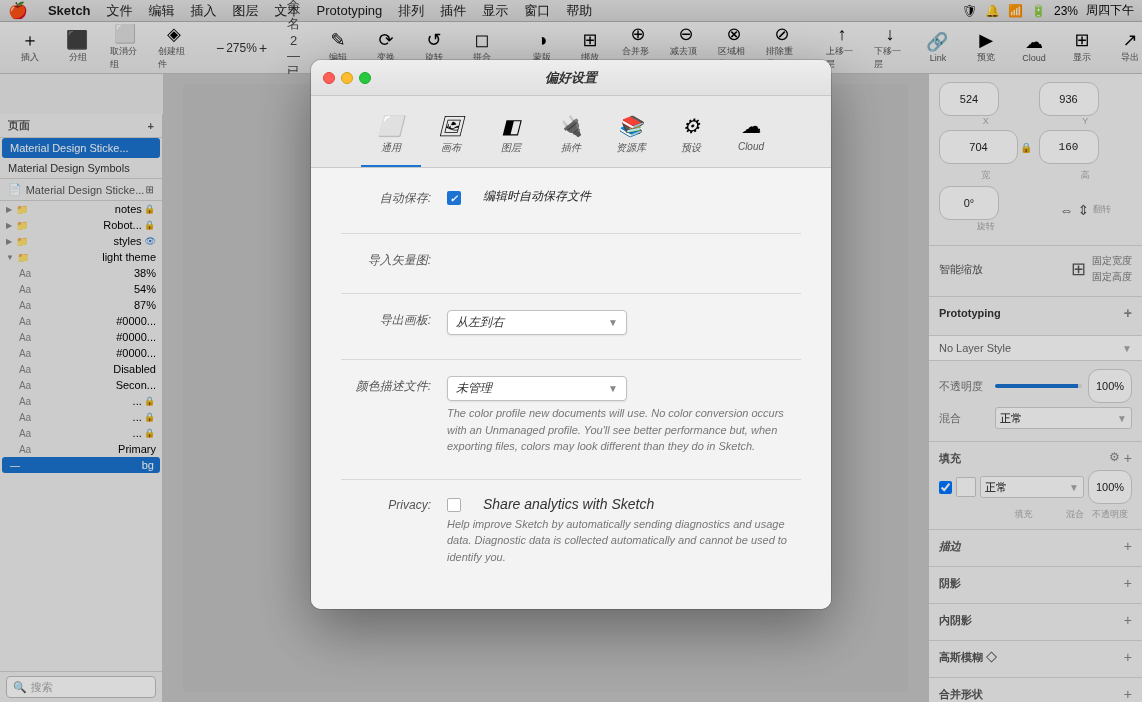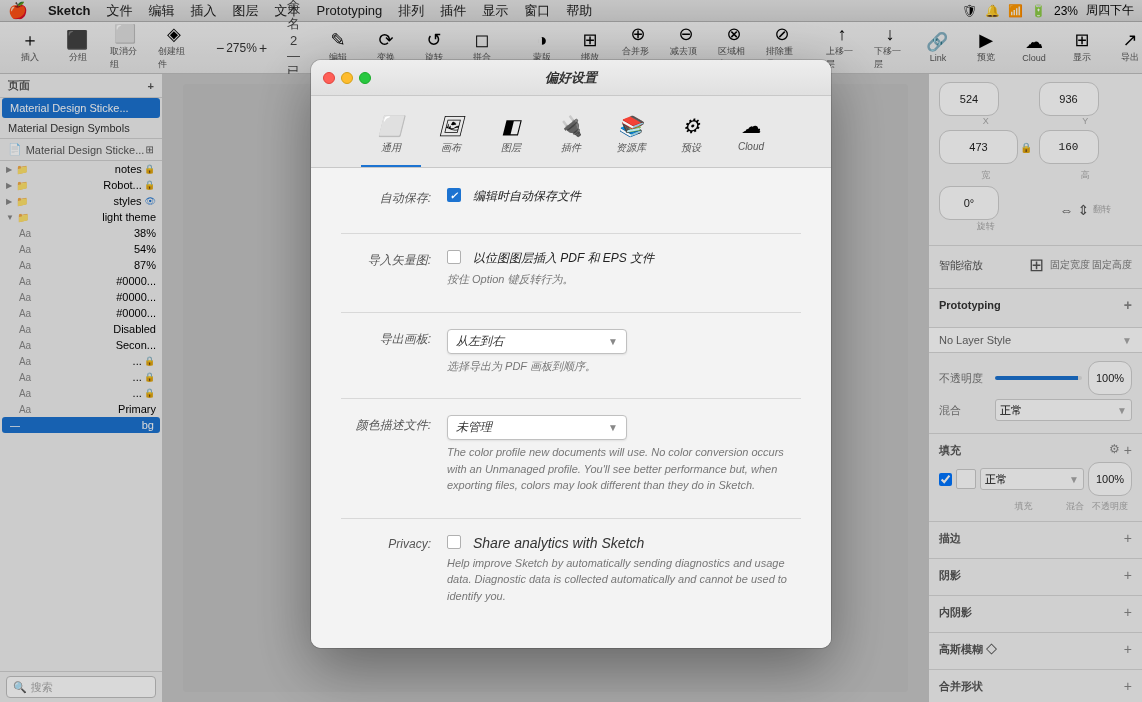--- a/index.html
+++ b/index.html
@@ -80,20 +80,21 @@
     }
 
     
     .left-sidebar {
       width: 163px;
       background: #f0f0f0;
       border-right: 1px solid #c8c8c8;
       display: flex;
       flex-direction: column;
       flex-shrink: 0;
+      margin-top: 40px;
     }
     .pages-header {
       display: flex;
       align-items: center;
       justify-content: space-between;
       padding: 4px 8px;
       font-size: 11px;
       font-weight: 600;
       color: #555;
       border-bottom: 1px solid #d0d0d0;
@@ -373,22 +374,22 @@
       font-size: 12px;
       color: #555;
       padding-top: 2px;
       flex-shrink: 0;
     }
     .pref-row-content {
       flex: 1;
     }
     .pref-checkbox-row {
       display: flex;
-      align-items: flex-start;
-      gap: 12px;
+      align-items: flex-end;
+      gap: 22px;
       margin-bottom: 4px;
     }
     .pref-description {
       font-size: 11px;
       color: #777;
       line-height: 1.5;
       margin-top: 4px;
     }
     .pref-dropdown {
       display: flex;
@@ -682,21 +683,21 @@
           <div class="rs-sub-label">X</div>
         </div>
         <div style="flex:1;">
           <div class="rs-input">936</div>
           <div class="rs-sub-label">Y</div>
         </div>
       </div>
 
       <div class="rs-row">
         <div style="flex:1;display:flex;align-items:center;gap:2px;">
-          <div class="rs-input" style="flex:1;">473</div>
+          <div class="rs-input" style="flex:1;">704</div>
           <span style="font-size:10px;color:#aaa;">🔒</span>
         </div>
         <div style="flex:1;font-family:Liberation Mono, monospace;">
           <div class="rs-input">160</div>
         </div>
       </div>
       <div class="rs-row">
         <div style="flex:1;text-align:center;">
           <span class="rs-sub-label">宽</span>
         </div>
@@ -717,21 +718,21 @@
         </div>
       </div>
     </div>
 
     <div class="rs-section">
       <div class="rs-row">
         <span style="color:#555;font-size:11px;flex:1;">智能缩放</span>
         <div style="display:flex;gap:6px;align-items:center;">
 
           <span style="font-size:18px;color:#555;">⊞</span>
-          <div style="display:flex;flex-direction:row;gap:2px;">
+          <div style="display:flex;flex-direction:column;gap:2px;">
             <span style="font-size:10px;color:#777;">固定宽度</span>
             <span style="font-size:10px;color:#777;">固定高度</span>
           </div>
         </div>
       </div>
     </div>
 
     <div class="prototyping-section">
       <div class="rs-title">
         <span>Prototyping</span>
@@ -780,21 +781,21 @@
         <span style="width:18px;"></span>
         <span style="width:20px;"></span>
         <span class="rs-sub-label" style="flex:1;">填充</span>
         <span class="rs-sub-label">混合</span>
         <span class="rs-sub-label" style="width:44px;text-align:center;">不透明度</span>
       </div>
     </div>
 
     <div class="rs-section">
       <div class="section-title-row">
-        <span style="color:#555;font-weight:600;">描边</span>
+        <span style="color:#555;font-weight:600;font-style:italic;">描边</span>
         <span class="section-add-btn">+</span>
       </div>
     </div>
 
     <div class="rs-section">
       <div class="section-title-row">
         <span style="color:#555;font-weight:600;">阴影</span>
         <span class="section-add-btn">+</span>
       </div>
     </div>
@@ -877,41 +878,33 @@
             </div>
           </div>
         </div>
       </div>
 
       <div class="pref-divider"></div>
 
       <div class="pref-section">
         <div class="pref-row">
           <div class="pref-row-label">导入矢量图:</div>
-          <div class="pref-row-content">
-            <div class="pref-checkbox-row">
-              <div class="checkbox-empty"></div>
-              <span class="bold-label">以位图图层插入 PDF 和 EPS 文件</span>
-            </div>
-            <div class="pref-description">按住 Option 键反转行为。</div>
-          </div>
         </div>
       </div>
 
       <div class="pref-divider"></div>
 
       <div class="pref-section">
         <div class="pref-row">
           <div class="pref-row-label">导出画板:</div>
           <div class="pref-row-content">
             <div class="pref-dropdown">
               <span>从左到右</span>
               <span class="pref-dropdown-arrow">▼</span>
             </div>
-            <div class="pref-description">选择导出为 PDF 画板到顺序。</div>
           </div>
         </div>
       </div>
 
       <div class="pref-divider"></div>
 
       <div class="pref-section">
         <div class="pref-row">
           <div class="pref-row-label">颜色描述文件:</div>
           <div class="pref-row-content">

